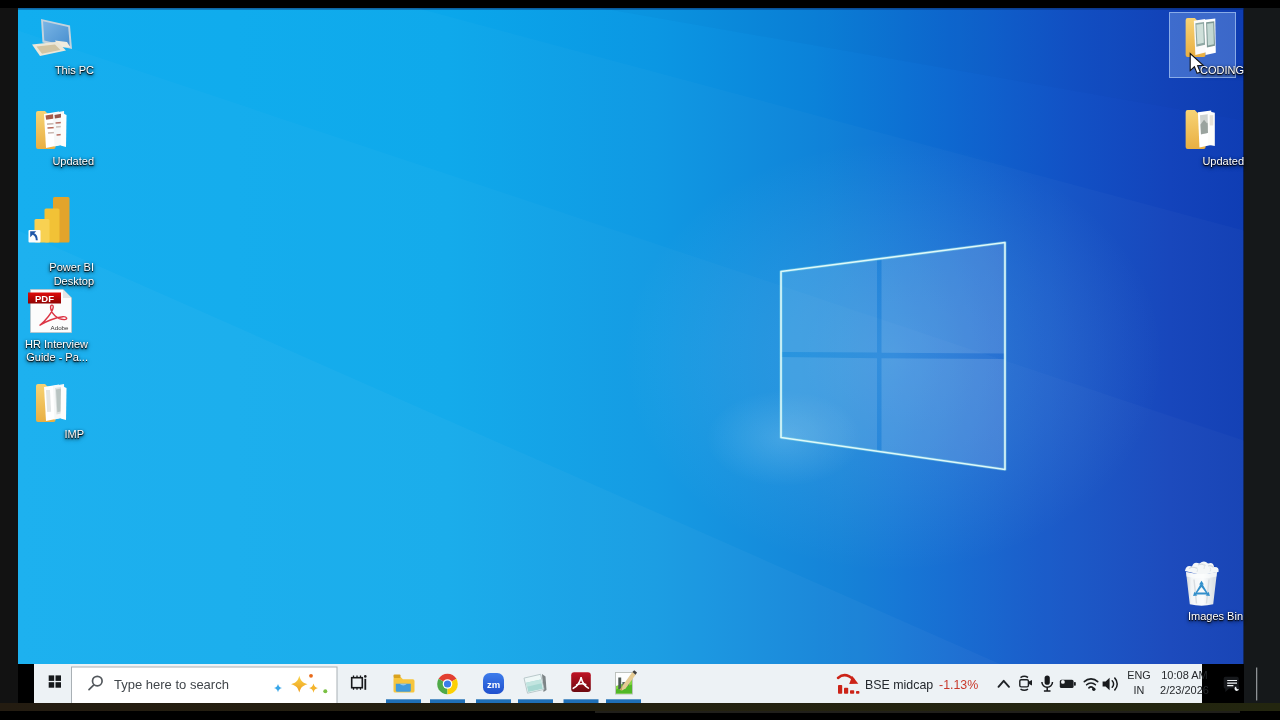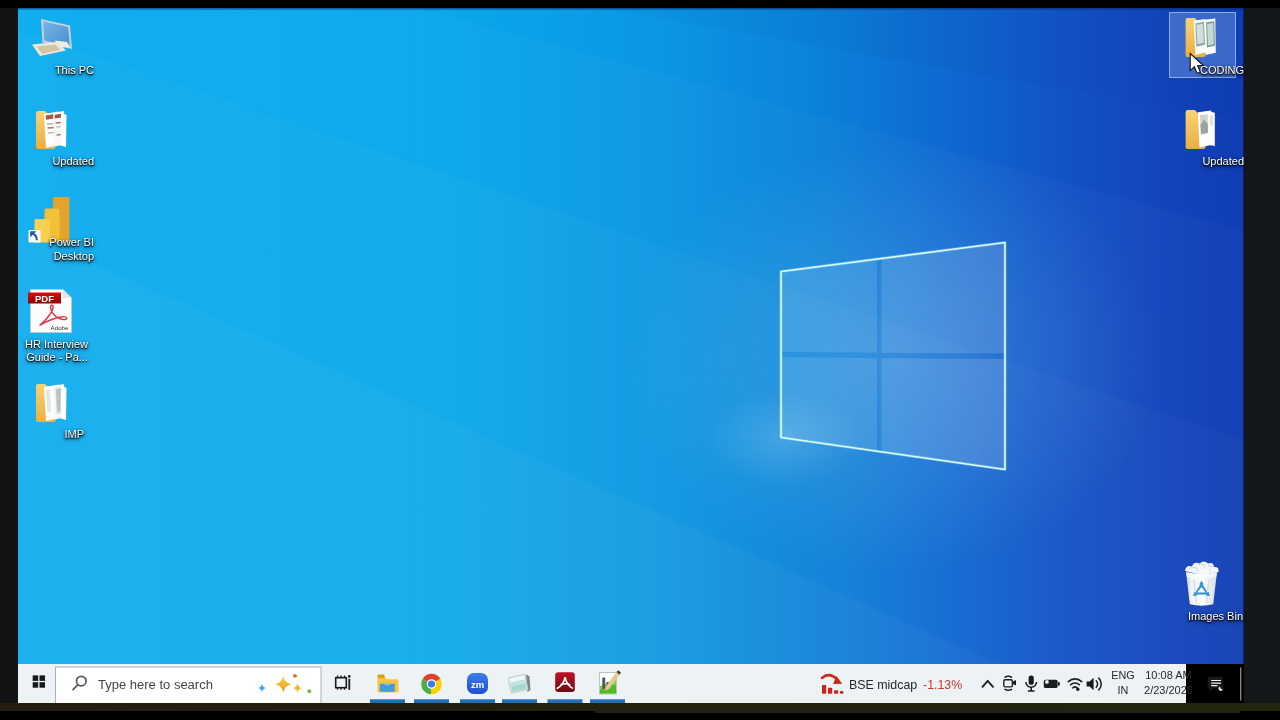--- a/index.html
+++ b/index.html
@@ -2,21 +2,21 @@
 <html><head>
 <meta charset="utf-8">
 <style>
   html,body{margin:0;padding:0;width:1280px;height:720px;overflow:hidden;background:#000;}
   *{box-sizing:border-box;}
   body{font-family:"Liberation Sans",sans-serif;position:relative;}
   #frame-left{position:absolute;left:0;top:6.5px;width:18px;height:713.5px;background:#121212;}
   #frame-right{position:absolute;left:1243.5px;top:6.5px;width:36.5px;height:713.5px;background:#15181a;}
   #frame-top{position:absolute;left:0;top:0;width:1280px;height:7.5px;background:#000;}
   #desk{position:absolute;left:18px;top:7.5px;width:1225.5px;height:656px;overflow:hidden;}
-  #taskbar{position:absolute;left:18px;top:663.5px;width:1168px;height:39px;background:#edf2f5;}
+  #taskbar{position:absolute;left:34px;top:663.5px;width:1168px;height:39px;background:#edf2f5;}
   #bottomstrip{position:absolute;left:0;top:702.5px;width:1280px;height:17.5px;background:#000;}
   #bs1{position:absolute;left:0;top:0;width:1280px;height:8.5px;background:linear-gradient(to right,#241c11,#23260f);}
   #bs2{position:absolute;left:595px;top:8.3px;width:645px;height:2px;background:#31302a;opacity:.65;}
   .icn{position:absolute;}
   .lbl{position:absolute;width:84px;color:#fff;font-size:11px;line-height:13.5px;text-align:right;
        text-shadow:0 1px 1px #000,0 1px 3px rgba(0,0,0,.9),0 2px 4px rgba(0,0,0,.5);}
 </style>
 </head>
 <body>
 <div id="frame-left"></div>
@@ -108,21 +108,21 @@
   <div class="lbl" style="left:10px;top:154.5px">Updated</div>
 
   <svg class="icn" style="left:27px;top:195px" width="46" height="49" viewBox="0 0 46 49">
     <rect x="26" y="2" width="16.5" height="45.5" rx="1.5" fill="#e2a42b"></rect>
     <rect x="17.5" y="13.5" width="15" height="34" rx="1.5" fill="#f2c236"></rect>
     <rect x="7.5" y="24" width="15" height="23.5" rx="1.5" fill="#f8d152"></rect>
     <rect x="1.5" y="35" width="12" height="12.5" rx="1" fill="#fdfdfd"></rect>
     <polygon points="3.2,36.2 9.2,36.2 3.2,42.2" fill="#1f56a8"></polygon>
     <path d="M5.8,38.8 C8.2,39.6 9.8,41.8 9.8,45.2" fill="none" stroke="#1f56a8" stroke-width="2"></path>
   </svg>
-  <div class="lbl" style="left:10px;top:236px">Power BI<br>Desktop</div>
+  <div class="lbl" style="left:10px;top:261px">Power BI<br>Desktop</div>
 
   <svg class="icn" style="left:26px;top:287px" width="48" height="48" viewBox="0 0 48 48">
     <defs>
       <linearGradient id="pdfR" x1="0" y1="0" x2="0" y2="1">
         <stop offset="0" stop-color="#e00b0b"></stop>
           <stop offset="1" stop-color="#8f0202"></stop>
       </linearGradient>
     </defs>
     <path d="M4.5,2.5 H37 L45.5,11 V45.5 H4.5 z" fill="#fcfcfc" stroke="#c2c4c6" stroke-width="0.8"></path>
     <polygon points="37,2.5 37,11 45.5,11" fill="#e4e4e4"></polygon>

